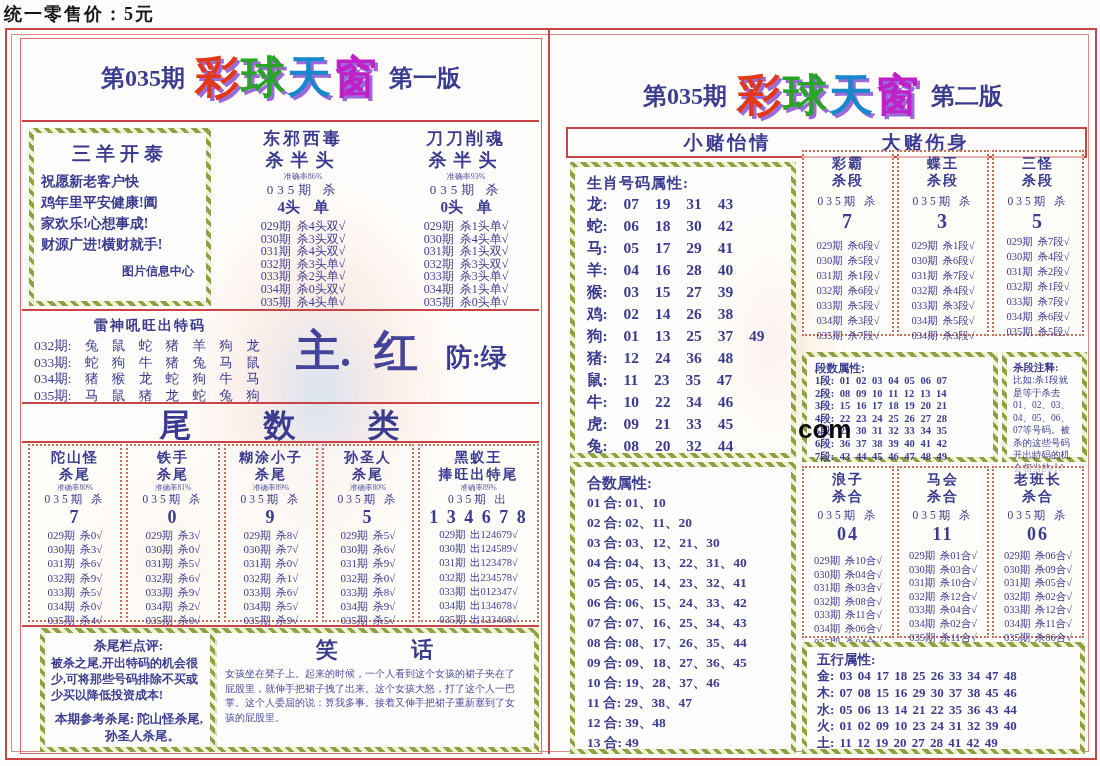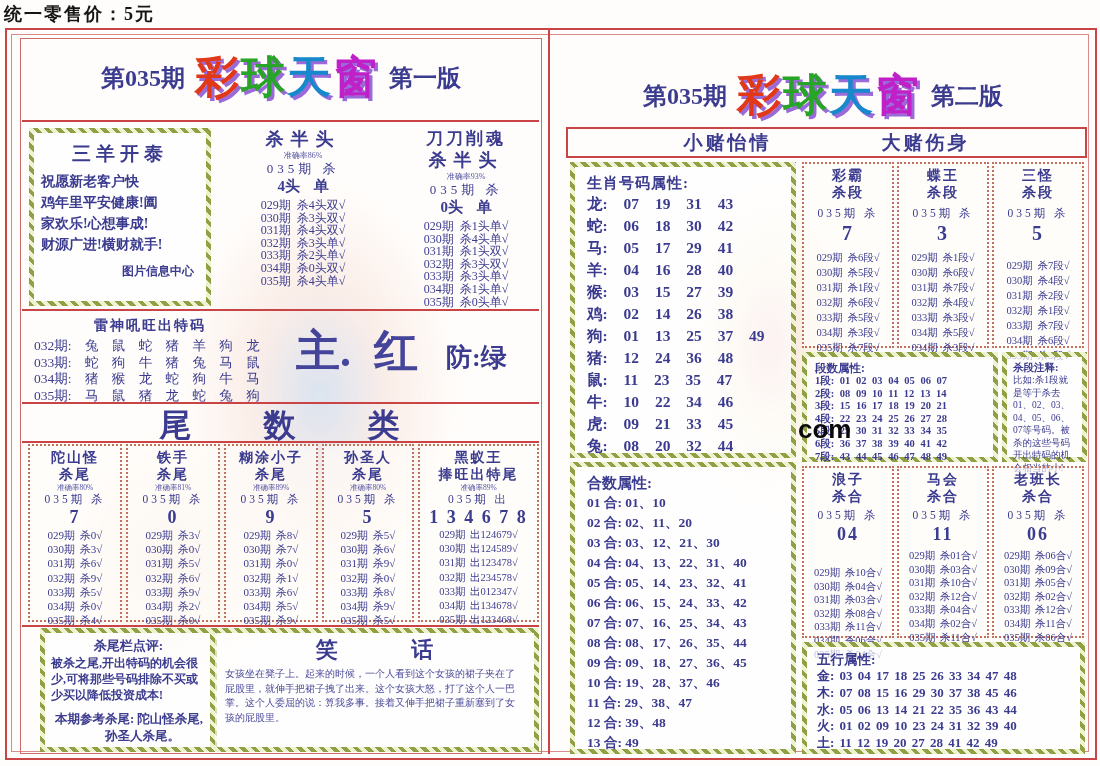--- a/index.html
+++ b/index.html
@@ -58,21 +58,21 @@
   .cm-body{font-size:12px;line-height:16px;padding:0 6px;font-weight:bold;}
   .cm-ref{font-size:12.5px;line-height:17px;padding-left:10px;font-weight:bold;margin-top:8px;}
   .jk-title{font-size:22px;font-weight:bold;text-align:center;letter-spacing:34px;text-indent:34px;margin-top:2px;}
   .jk-sub{font-size:14px;font-weight:bold;letter-spacing:5px;padding-left:12px;}
   .jk-body{font-size:10px;line-height:14.5px;color:#4a4a9a;padding:2px 10px 0 10px;}
   
   .banner{display:flex;align-items:center;justify-content:center;gap:110px;border:2px solid #c94545;box-sizing:border-box;}
   .banner span{font-size:19px;font-weight:bold;letter-spacing:3px;}
   .ztitle{font-size:15px;font-weight:bold;letter-spacing:1px;line-height:20px;}
   .zrows .hrow{font-size:15.5px;line-height:22px;word-spacing:12px;font-weight:bold;white-space:nowrap;}
-  .seg{top:162px;height:186px;}
+  .seg{top:150px;height:186px;}
   .seg .bx-hist .hrow{font-size:10.5px;line-height:15px;}
   .seg .bx-cv{font-size:20px;line-height:26px;}
   .sum{top:466px;height:172px;}
   .sum .bx-hist .hrow{font-size:10.5px;line-height:13.6px;}
   .sum .bx-cv{font-size:18px;line-height:24px;}
   .satitle{font-size:11.5px;font-weight:bold;line-height:14px;}
   .sarows .hrow{font-size:10.5px;line-height:12.6px;word-spacing:3px;font-weight:bold;white-space:nowrap;}
   .sntitle{font-size:10.5px;font-weight:bold;line-height:13px;}
   .snbody{font-size:9.5px;line-height:12.5px;}
   .smtitle{font-size:15px;font-weight:bold;line-height:20px;}
@@ -111,20 +111,21 @@
     <div style="margin-top:4px;">
         <div class="greet-line">   祝愿新老客户快</div>
         <div class="greet-line">鸡年里平安健康!阖</div>
         <div class="greet-line">家欢乐!心想事成!</div>
         <div class="greet-line">财源广进!横财就手!</div>
       </div>
     <div class="greet-foot">图片信息中心</div>
   </div>
 
   <div class="abs kcol" style="left:218px;width:170px;">
+    <div class="kc-name">东邪西毒</div>
     <div class="kc-sub">杀半头</div>
     <div class="kc-rate">准确率86%</div>
     <div class="kc-cl">035期 杀</div>
     <div class="kc-cv">4头 单</div>
     <div class="kc-hist" style="margin-top:3px;">
         <div class="hrow">029期 杀4头双√</div>
         <div class="hrow">030期 杀3头双√</div>
         <div class="hrow">031期 杀4头双√</div>
         <div class="hrow">032期 杀3头单√</div>
         <div class="hrow">033期 杀2头单√</div>
@@ -321,21 +322,21 @@
         <div class="hrow">033期 杀3段√</div>
         <div class="hrow">034期 杀5段√</div>
         <div class="hrow">034期 杀3段√</div>
       </div>
   </div>
   <div class="abs nbox seg" style="left:992px;width:92px;">
     <div class="bx-name">三怪</div>
     <div class="bx-sub">杀段</div>
     <div class="bx-cl" style="margin-top:5px;">035期 杀</div>
     <div class="bx-cv">5</div>
-    <div class="bx-hist" style="margin-top:12px;">
+    <div class="bx-hist" style="margin-top:0;">
         <div class="hrow">029期 杀7段√</div>
         <div class="hrow">030期 杀4段√</div>
         <div class="hrow">031期 杀2段√</div>
         <div class="hrow">032期 杀1段√</div>
         <div class="hrow">033期 杀7段√</div>
         <div class="hrow">034期 杀6段√</div>
         <div class="hrow">035期 杀5段√</div>
       </div>
   </div>
 
@@ -374,21 +375,21 @@
         <div class="hrow">12 合: 39、48</div>
         <div class="hrow">13 合: 49</div>
       </div>
   </div>
 
   <div class="abs nbox sum" style="left:802px;width:92px;">
     <div class="bx-name">浪子</div>
     <div class="bx-sub">杀合</div>
     <div class="bx-cl" style="margin-top:3px;">035期 杀</div>
     <div class="bx-cv">04</div>
-    <div class="bx-hist" style="margin-top:20px;">
+    <div class="bx-hist" style="margin-top:8px;">
         <div class="hrow">029期 杀10合√</div>
         <div class="hrow">030期 杀04合√</div>
         <div class="hrow">031期 杀03合√</div>
         <div class="hrow">032期 杀08合√</div>
         <div class="hrow">033期 杀11合√</div>
         <div class="hrow">034期 杀06合√</div>
         <div class="hrow">035期 杀04合√</div>
       </div>
   </div>
   <div class="abs nbox sum" style="left:897px;width:92px;">

